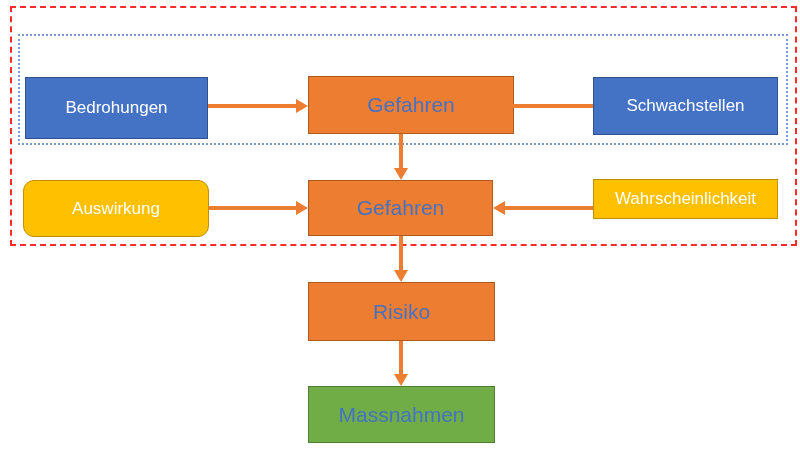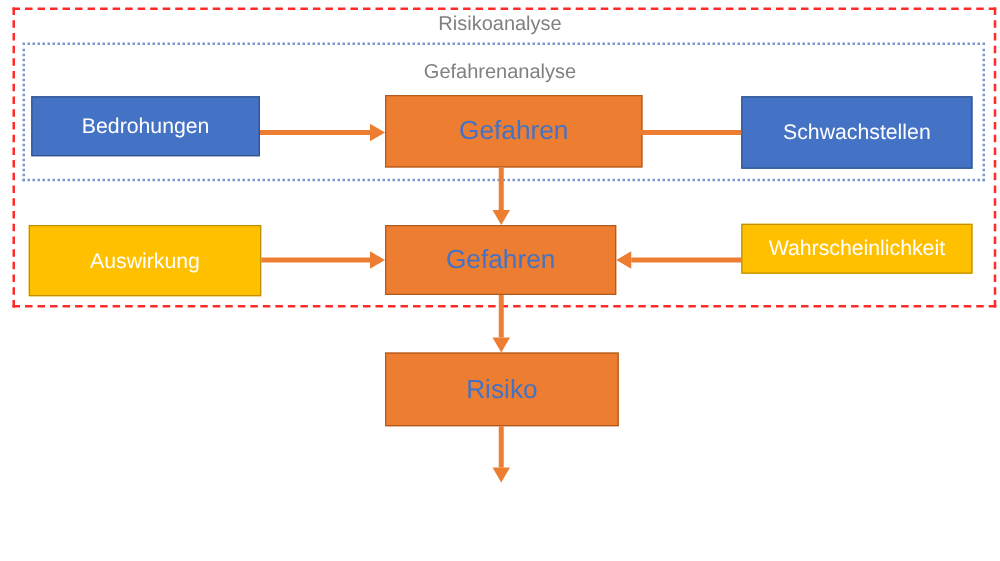--- a/index.html
+++ b/index.html
@@ -46,24 +46,24 @@
     align-items: center;
     justify-content: center;
     box-sizing: border-box;
     text-align: center;
   }
   .node.blue   { background: #4472C4; border: 1.5px solid #2F528F; color: #ffffff; font-size: 17px; }
   .node.yellow { background: #FFC000; border: 1.5px solid #BF9000; color: #ffffff; font-size: 17px; }
   .node.orange { background: #ED7D31; border: 1.5px solid #AE5A21; color: #4472C4; font-size: 21px; }
   .node.green  { background: #70AD47; border: 1.5px solid #507E32; color: #4472C4; font-size: 21px; }
 
-  #n-bedrohungen       { left: 25px;  top: 77px;  width: 183px; height: 48px; }
+  #n-bedrohungen       { left: 25px;  top: 77px;  width: 183px; height: 62px; }
   #n-schwachstellen    { left: 593px; top: 77px;  width: 185px; height: 58px; }
   #n-gefahren          { left: 308px; top: 76px;  width: 206px; height: 58px; }
-  #n-auswirkung        { left: 23px;  top: 180px; width: 186px; height: 57px; }
+  #n-auswirkung        { left: 23px;  top: 180px; width: 186px; height: 57px; border-radius: 11px; }
   #n-schaden           { left: 308px; top: 180px; width: 185px; height: 56px; }
   #n-wahrscheinlichkeit{ left: 593px; top: 179px; width: 185px; height: 40px; }
   #n-risiko            { left: 308px; top: 282px; width: 187px; height: 59px; }
   #n-massnahmen        { left: 308px; top: 386px; width: 187px; height: 57px; }
 
   .arrow { position: absolute; background: #ED7D31; }
   .arrow.h { height: 4px; }
   .arrow.v { width: 4px; }
   .head { position: absolute; width: 0; height: 0; }
   .head.right {
@@ -92,39 +92,38 @@
   #a-gefahren-schaden            { left: 399px; top: 134px; height: 34px; }
   #a-schaden-risiko              { left: 399px; top: 236px; height: 34px; }
   #a-risiko-massnahmen           { left: 399px; top: 341px; height: 33px; }
 </style>
 </head>
 <body>
 
 <div class="canvas">
 
   <div class="outer-frame"></div>
-  <div class="group-label" id="lbl-risikoanalyse">Risikoanalyse</div>
 
   <div class="inner-frame"></div>
-  <div class="group-label" id="lbl-gefahrenanalyse">Gefahrenanalyse</div>
 
   <div class="node blue" id="n-bedrohungen">Bedrohungen</div>
 
   <div class="node orange" id="n-gefahren">Gefahren</div>
 
   <div class="node blue" id="n-schwachstellen">Schwachstellen</div>
 
   <div class="node yellow" id="n-auswirkung">Auswirkung</div>
 
   <div class="node orange" id="n-schaden">Gefahren</div>
 
   <div class="node yellow" id="n-wahrscheinlichkeit">Wahrscheinlichkeit</div>
 
   <div class="node orange" id="n-risiko">Risiko</div>
 
+  <div class="node green" id="n-massnahmen">Massnahmen</div>
 
   <div class="arrow h" id="a-bedrohungen-gefahren">
     <span class="head right"></span>
   </div>
 
   <div class="arrow h" id="a-schwachstellen-gefahren">
     <span class="head left"></span>
   </div>
 
   <div class="arrow h" id="a-auswirkung-schaden">

